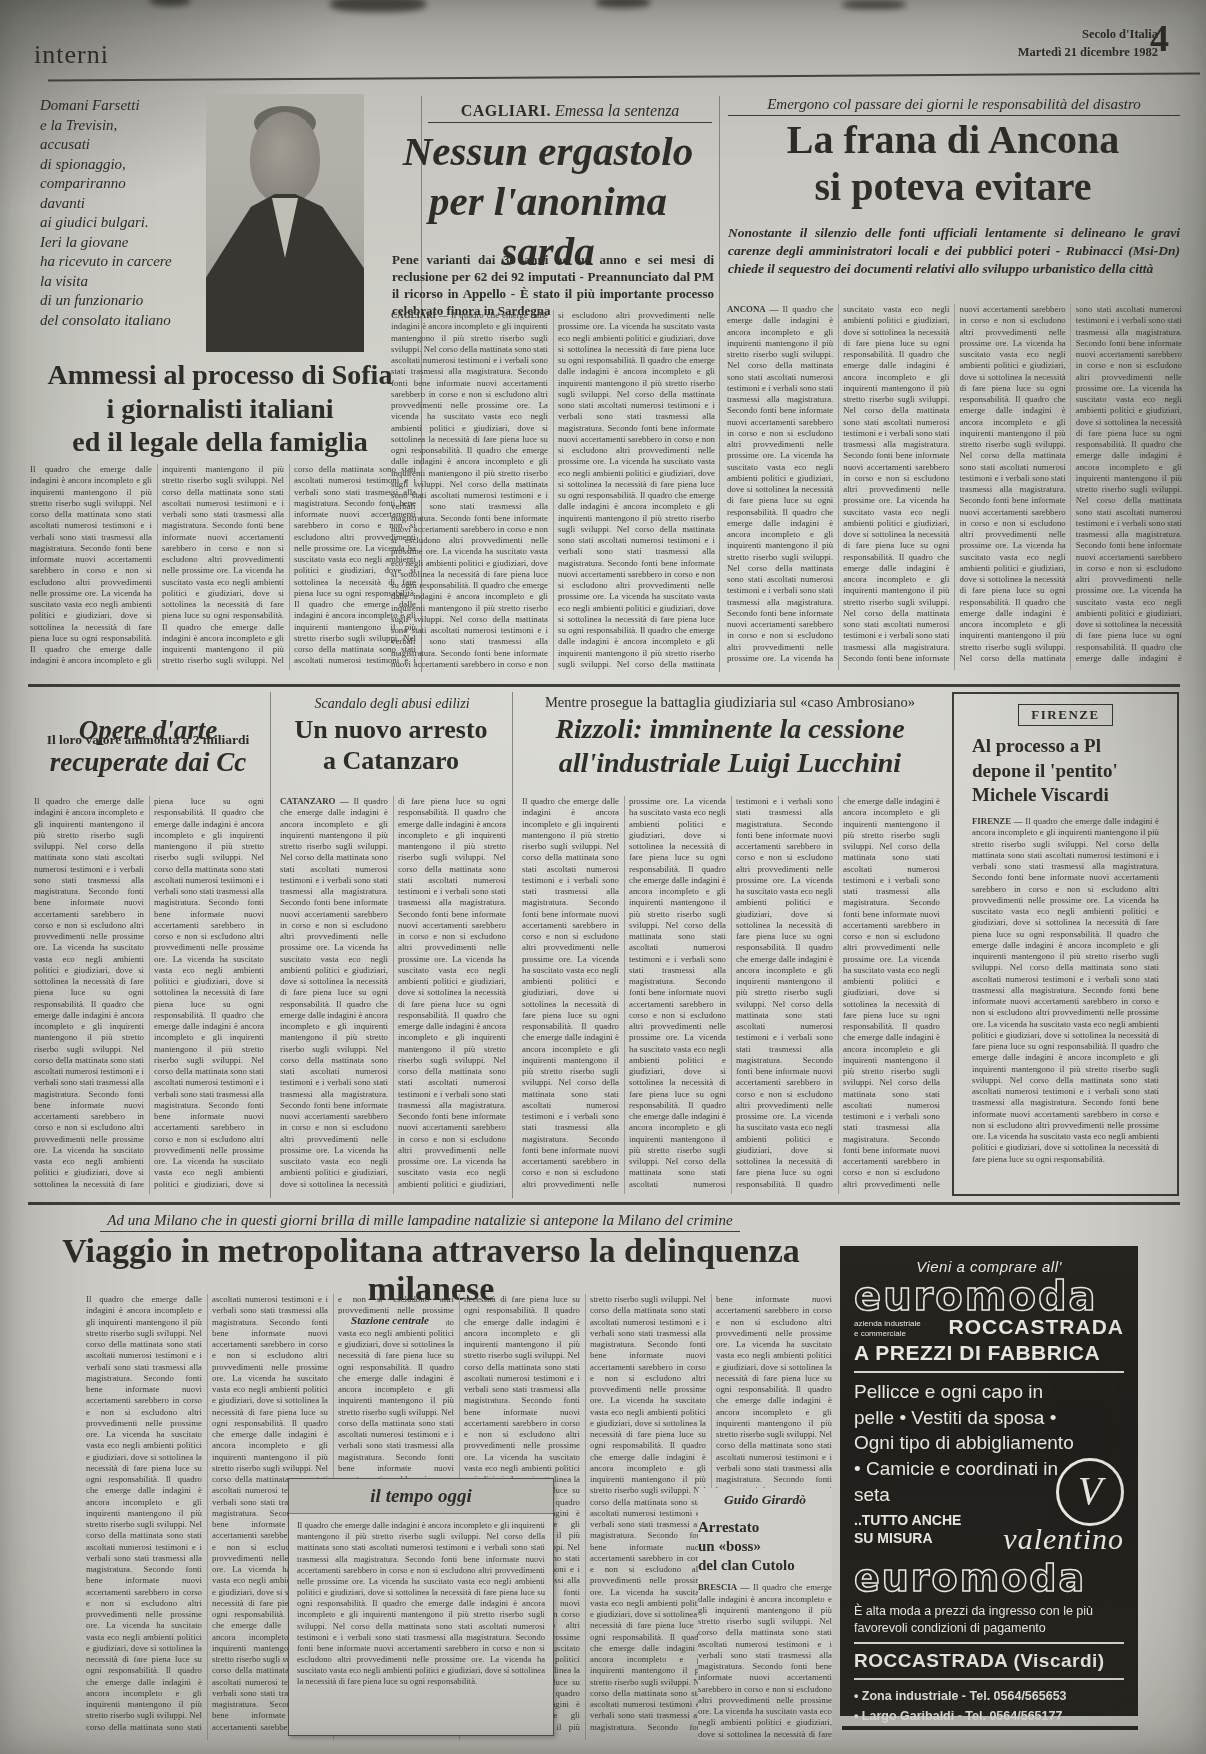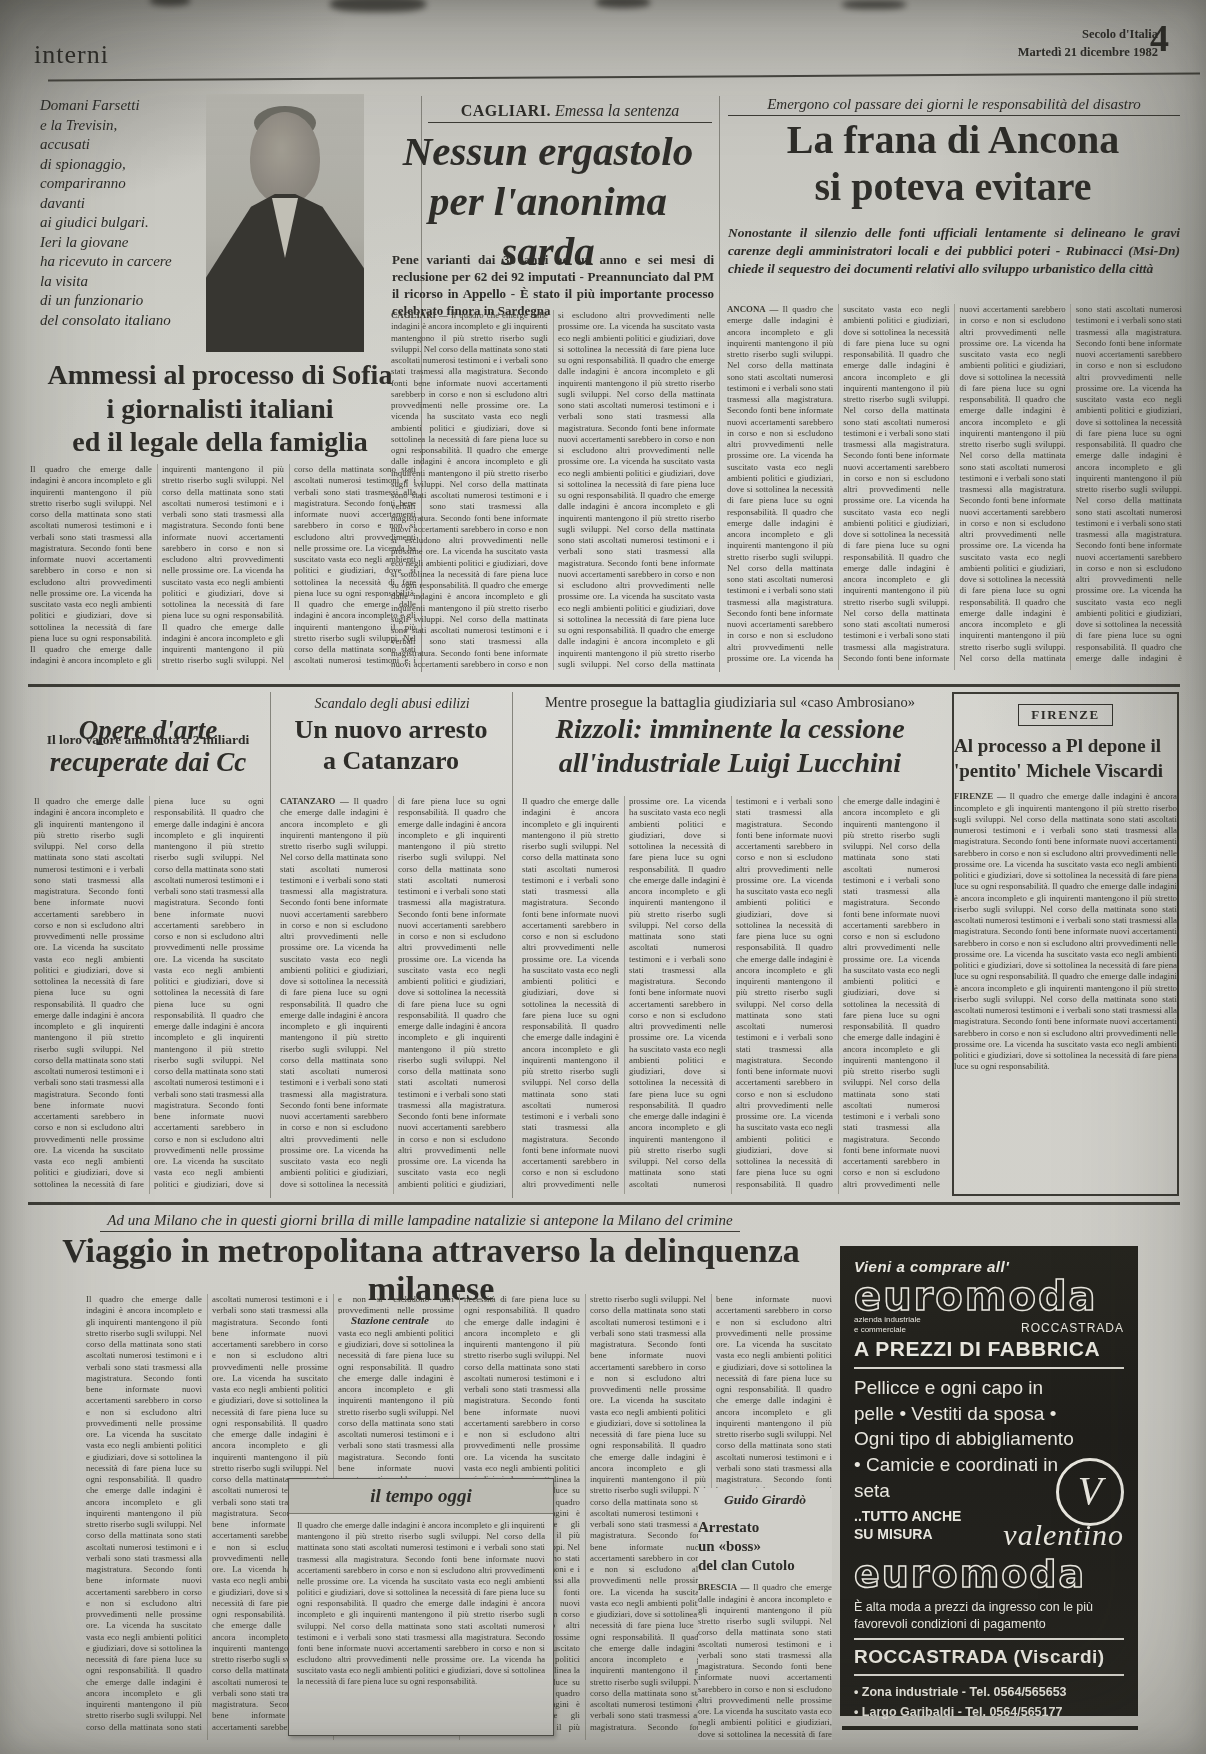--- a/index.html
+++ b/index.html
@@ -65,50 +65,50 @@
   .vr-m2{left:512px;top:692px;height:506px;}
   .op-kick{left:36px;top:696px;width:224px;font-size:13.5px;font-weight:bold;margin-top:36px;}
   .op-hl{left:28px;top:714px;width:240px;font-size:27px;font-style:italic;}
   .op-body{left:34px;top:796px;width:230px;height:398px;}
   .cat-kick{left:282px;top:696px;width:220px;font-size:14px;font-style:italic;}
   .cat-hl{left:276px;top:714px;width:230px;font-size:26px;}
   .cat-body{left:280px;top:796px;width:226px;height:398px;}
   .riz-kick{left:528px;top:694px;width:404px;font-size:14.5px;}
   .riz-hl{left:518px;top:712px;width:424px;font-size:28px;font-style:italic;}
   .riz-body{left:522px;top:796px;width:418px;height:398px;}
-  .fir-box{left:952px;top:692px;width:227px;height:504px;border:2px solid #3c3b35;box-sizing:border-box;padding:8px 0;background:rgba(255,255,255,.05);}
+  .fir-box{left:952px;top:692px;width:227px;height:504px;border:2px solid #3c3b35;box-sizing:border-box;padding:8px 18px;background:rgba(255,255,255,.05);}
   .fir-tag{display:block;width:fit-content;margin:2px auto 8px auto;border:1.5px solid #33322d;padding:2px 12px;font-size:13px;font-weight:bold;letter-spacing:1.5px;}
   .fir-hl{font-size:19px;font-weight:bold;line-height:1.3;margin-bottom:8px;filter:blur(.3px);margin-top:8px;}
   .fir-body{height:352px;column-count:1;}
 
   
   .bot-rule{left:28px;top:1202px;width:1152px;height:3px;background:#3f3e38;}
   .mil-kick{left:100px;top:1212px;width:640px;font-style:italic;}
   .mil-hl{left:30px;top:1232px;width:802px;font-size:34px;font-weight:bold;}
   .mil-body{left:86px;top:1294px;width:746px;height:446px;}
   .crosshead{left:334px;top:1314px;width:112px;background:#d0cfc9;font-size:11px;font-weight:bold;font-style:italic;text-align:center;filter:blur(.3px);}
   .tempo{left:288px;top:1478px;width:266px;height:258px;border:1.5px solid #55544e;background:#cfcec8;box-sizing:border-box;box-shadow:2px 2px 4px rgba(40,40,35,.3);}
   .tempo-bar{background:#bcbbb3;border-bottom:1px solid #7a796f;padding:6px 4px;text-align:center;font-size:19px;font-weight:bold;font-style:italic;}
   .tempo-body{padding:6px 8px;font-size:8.6px;line-height:1.3;text-align:justify;color:#3a392f;filter:blur(.35px);height:196px;overflow:hidden;}
   .col6-inset{left:698px;top:1488px;width:134px;height:252px;background:#d0cfc9;overflow:hidden;}
   .byline{text-align:center;font-size:13.5px;font-weight:bold;font-style:italic;margin:4px 0 10px 0;filter:blur(.3px);}
   .subhl{font-size:15px;font-weight:bold;line-height:1.25;margin-bottom:8px;filter:blur(.3px);}
   .col6-body{font-size:8.8px;line-height:1.28;text-align:justify;color:#3a392f;filter:blur(.35px);}
 
   
   .ad{left:840px;top:1246px;width:298px;height:470px;background:linear-gradient(180deg,#26251f,#201f1b 40%,#262520);color:#e8e6de;box-sizing:border-box;padding:12px 14px;font-family:"Liberation Sans",sans-serif;filter:blur(.25px);}
-  .ad .tag{font-style:italic;font-weight:bold;font-size:15px;letter-spacing:.5px;}
+  .ad .tag{font-style:italic;font-weight:normal;font-size:15px;letter-spacing:.5px;text-align:center;}
   .bubble{font-family:"DejaVu Sans",sans-serif;font-weight:bold;letter-spacing:2px;color:#e8e6de;}
   @supports ((-webkit-text-stroke:1px #000)){
     .bubble{color:transparent;-webkit-text-stroke:1.5px #e8e6de;}
   }
   .ad .logo1{font-size:40px;line-height:1.05;}
   .ad .subrow{display:flex;justify-content:space-between;align-items:flex-end;margin-top:-2px;}
   .ad .tiny{font-size:8px;line-height:1.25;white-space:pre-line;}
-  .ad .rocc1{font-weight:normal;font-size:12px;letter-spacing:1px;}
+  .ad .rocc1{font-weight:bold;font-size:21px;letter-spacing:1px;}
   .ad .prezzi{font-weight:bold;font-size:21px;letter-spacing:.5px;margin-top:2px;}
   .ad hr{border:none;border-top:2px solid #d8d6ce;margin:6px 0;}
   .ad .items{font-size:19px;line-height:1.35;width:230px;}
   .vlogo{position:absolute;right:14px;top:212px;width:62px;height:62px;border:3px solid #e8e6de;border-radius:50%;text-align:center;line-height:60px;font-family:"Liberation Serif",serif;font-style:italic;font-size:40px;color:#e8e6de;}
   .ad .misura{font-weight:bold;font-size:14px;line-height:1.3;white-space:pre-line;margin-top:4px;}
   .ad .valentino{font-family:"Liberation Serif",serif;font-style:italic;font-size:30px;text-align:right;margin-top:-26px;letter-spacing:1px;}
   .ad .logo2{font-size:38px;line-height:1.1;margin-top:2px;}
   .ad .desc{font-size:12.5px;line-height:1.3;margin-top:4px;}
   .ad .rocc2{font-weight:bold;font-size:19px;letter-spacing:.5px;margin:2px 0;}
   .ad .tels{font-weight:bold;font-size:12.5px;line-height:1.6;white-space:pre-line;}

